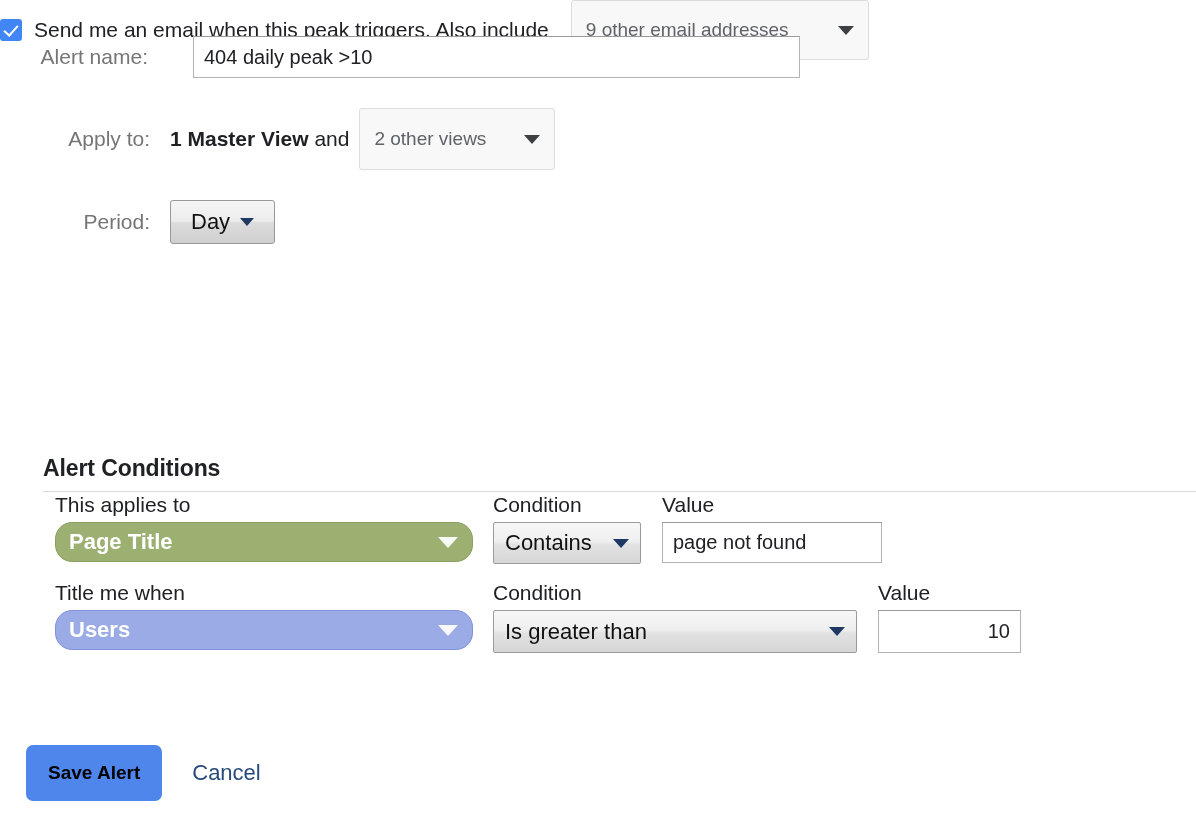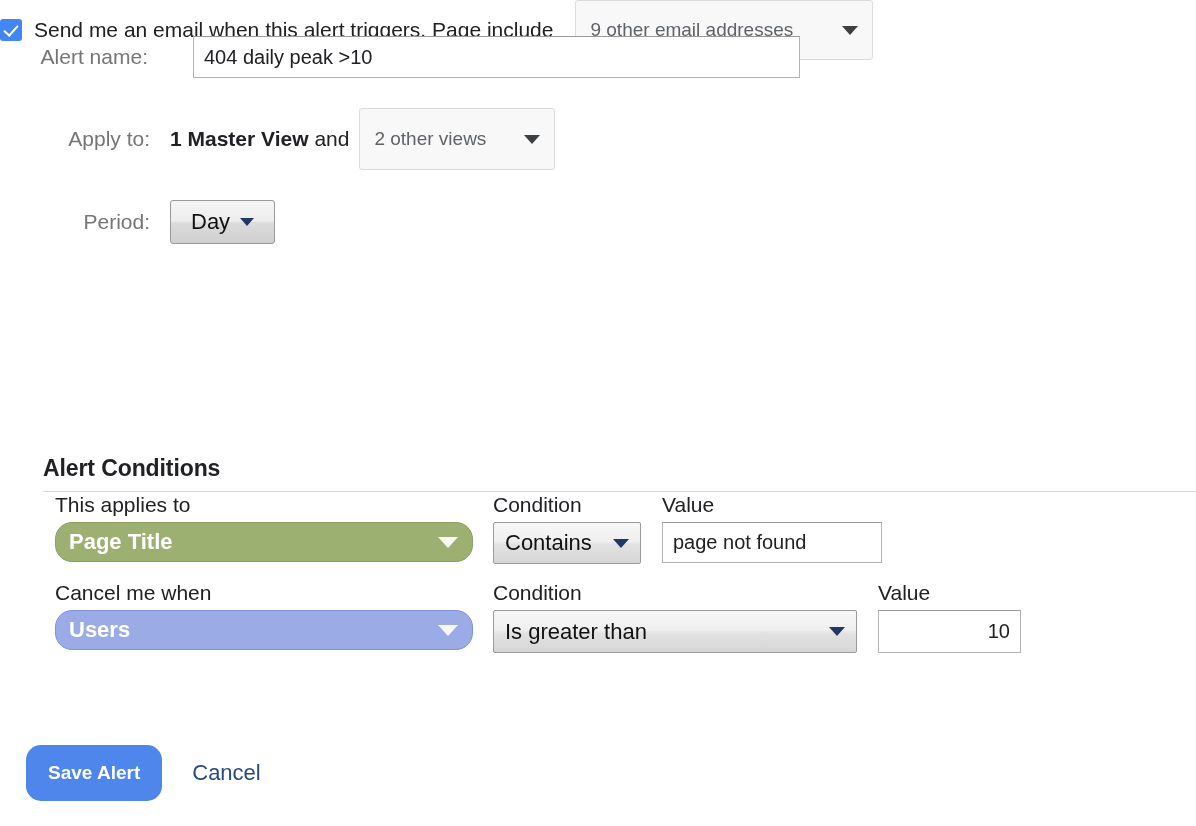--- a/index.html
+++ b/index.html
@@ -237,25 +237,25 @@
   
   #footer-actions {
     position: absolute;
     left: 26px;
     top: 745px;
     display: flex;
     align-items: center;
   }
   #save-alert-button {
     background: #4f86ec;
-    color: #ffffff;
+    color: #000000;
     font-size: 19px;
     font-weight: bold;
     border: none;
-    border-radius: 15px;
+    border-radius: 7px;
     height: 56px;
     padding: 0 22px;
     cursor: pointer;
     font-family: "Liberation Sans", sans-serif;
   }
   #cancel-link {
     margin-left: 30px;
     color: #27497e;
     font-size: 22px;
     text-decoration: none;
@@ -286,21 +286,21 @@
 <div class="form-row" id="row-period">
   <div class="field-label">Period:</div>
   <div class="gray-button" id="period-select">
     <span>Day</span>
     <span class="caret"></span>
   </div>
 </div>
 
 <div id="row-email">
   <div class="checkbox"></div>
-  <div class="email-text">Send me an email when this alert triggers. Page include</div>
+  <div class="email-text">Send me an email when this peak triggers. Also include</div>
   <div class="mat-select" id="email-addr-select">
     <span>9 other email addresses</span>
     <span class="caret"></span>
   </div>
 </div>
 
 <div id="alert-conditions">
   <h2 id="conditions-title">Alert Conditions</h2>
   <div id="conditions-divider"></div>
 
@@ -322,21 +322,21 @@
     </div>
 
     <div class="col" id="col-value-1">
       <div class="col-label">Value</div>
       <input class="text-input" id="value-1-input" type="text" value="page not found" style="">
     </div>
   </div>
 
   <div class="cond-row">
     <div class="col" id="col-alert-when">
-      <div class="col-label">Cancel me when</div>
+      <div class="col-label">Title me when</div>
       <div class="color-select" id="metric-select">
         <span>Users</span>
         <span class="caret"></span>
       </div>
     </div>
 
     <div class="col" id="col-cond-2">
       <div class="col-label">Condition</div>
       <div class="plain-select" id="greater-select">
         <span>Is greater than</span>

